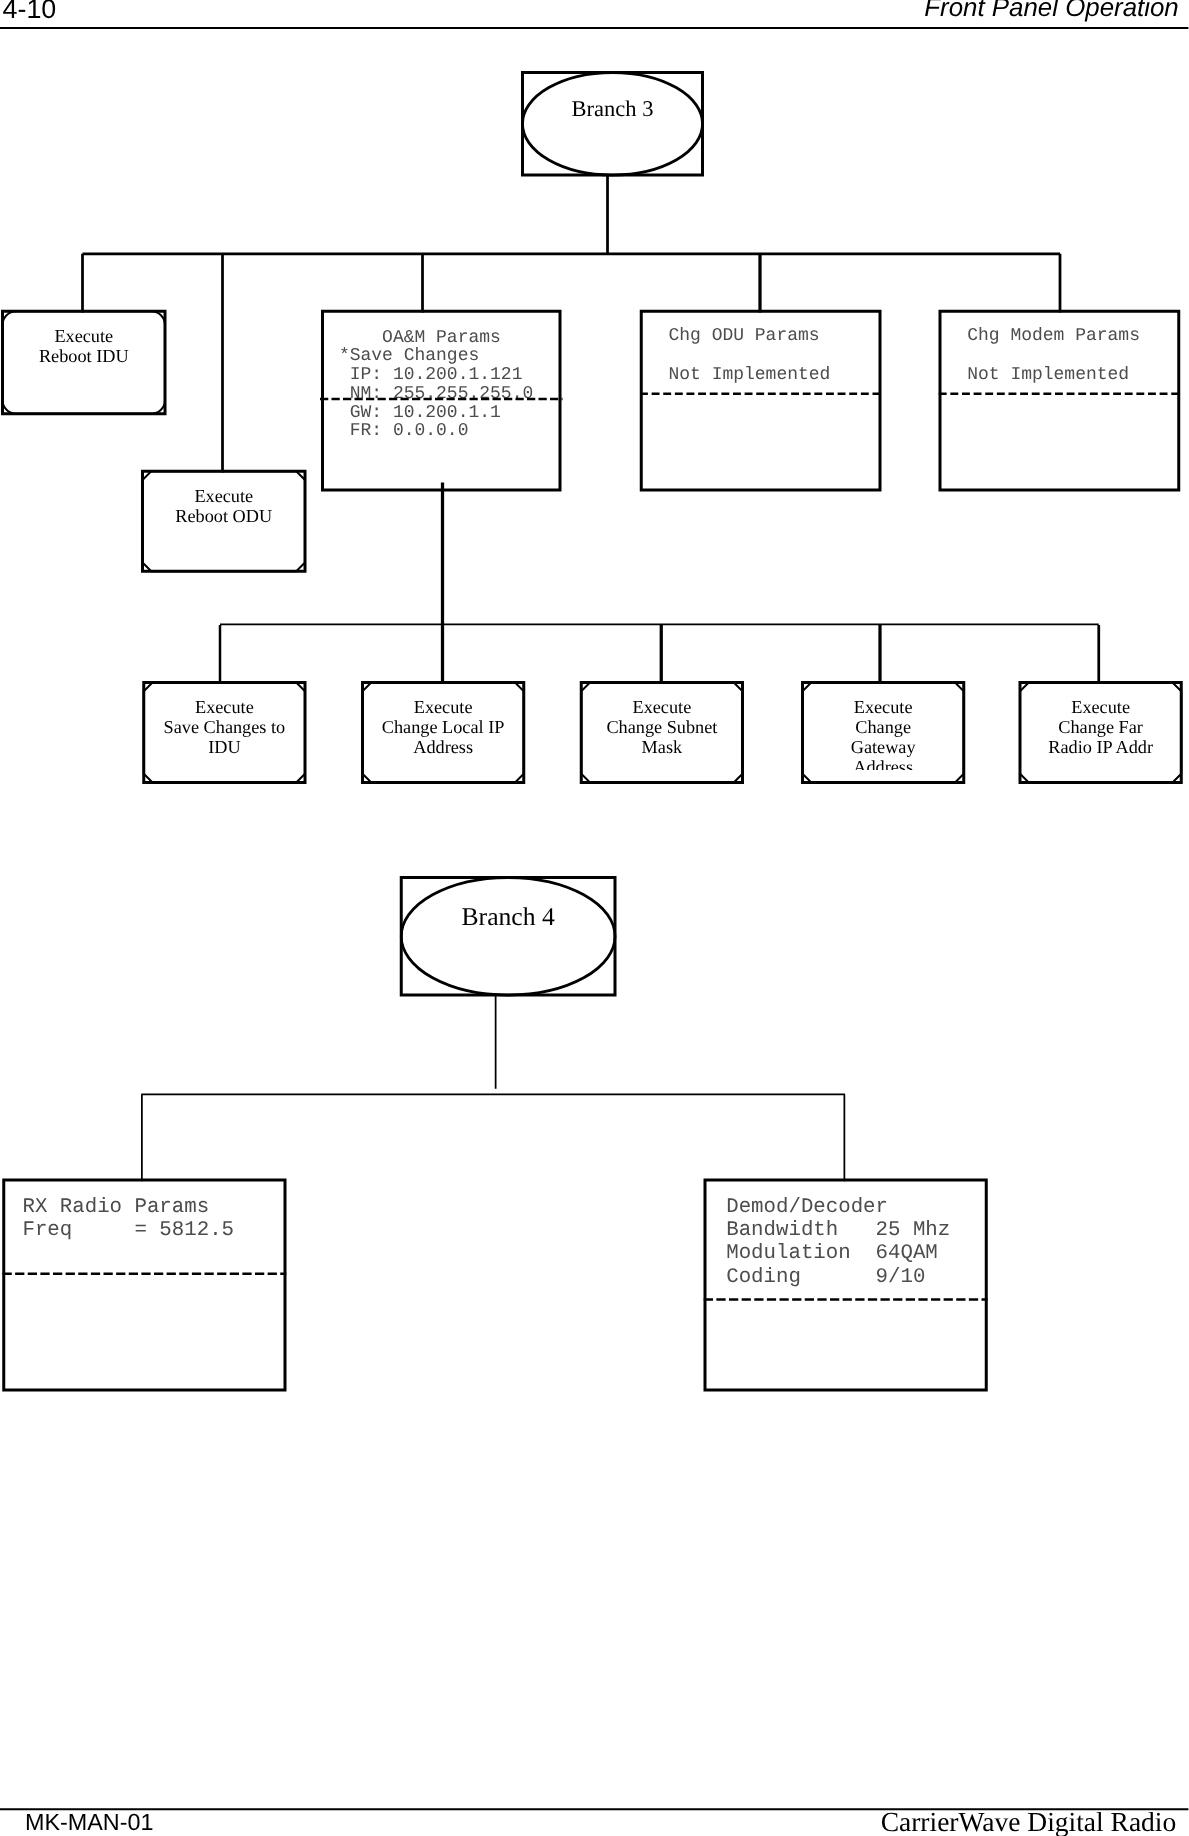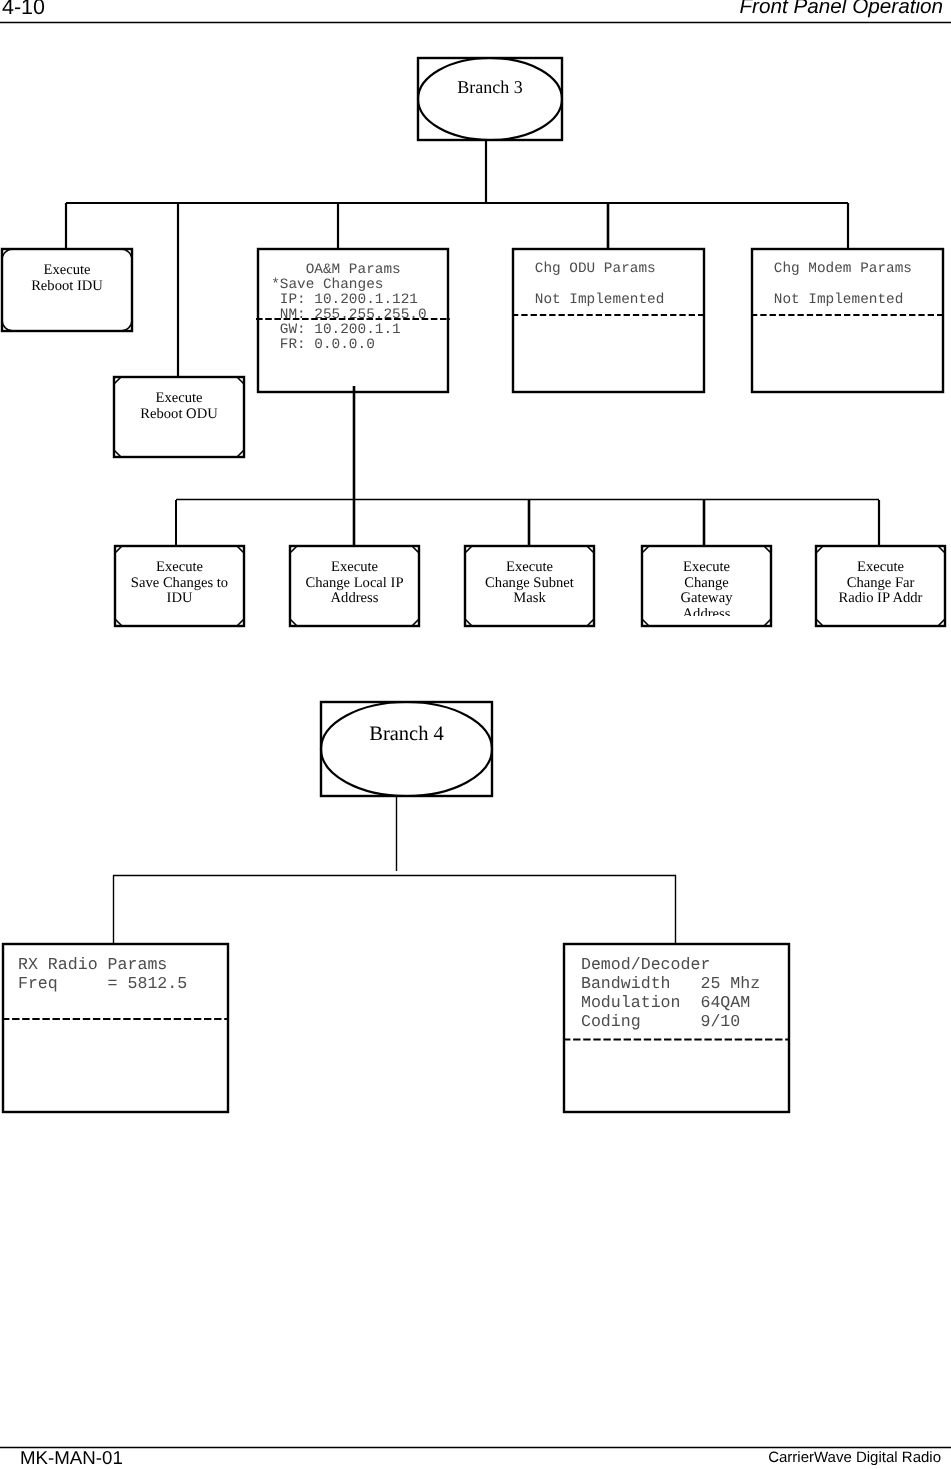--- a/index.html
+++ b/index.html
@@ -4,21 +4,21 @@
 <title>page</title>
 <style>
   html,body{margin:0;padding:0;background:#fff;}
   body{width:951px;height:1469px;position:relative;overflow:hidden;
        font-family:"Liberation Serif",serif;color:#000;
        -webkit-font-smoothing:antialiased;text-rendering:geometricPrecision;}
   .pg{position:absolute;left:0;top:0;width:951px;height:1469px;}
   .hdr-left{position:absolute;left:2px;top:-3px;font-family:"Liberation Sans",sans-serif;font-size:21.5px;line-height:20px;}
   .hdr-right{position:absolute;right:8px;top:-3px;font-family:"Liberation Sans",sans-serif;font-size:20.7px;line-height:20px;font-style:italic;}
   .ftr-left{position:absolute;left:20px;top:1448px;font-family:"Liberation Sans",sans-serif;font-size:18.7px;line-height:19px;}
-  .ftr-right{position:absolute;right:10px;top:1448px;font-family:Liberation Sans, sans-serif;font-size:15px;line-height:19px;}
+  .ftr-right{position:absolute;right:10px;top:1448px;font-family:Liberation Serif, serif;font-size:22px;line-height:19px;}
   svg.diagram,svg.rules{position:absolute;left:0;top:0;pointer-events:none;}
 </style>
 </head>
 <body>
 
 <div class="pg">
   <div class="hdr-left">4-10</div>
   <div class="hdr-right">Front Panel Operation</div>
   <svg class="rules" width="951" height="1469">
     <line x1="0" y1="22.4" x2="951" y2="22.4" stroke="#000" stroke-width="1.5"></line>

